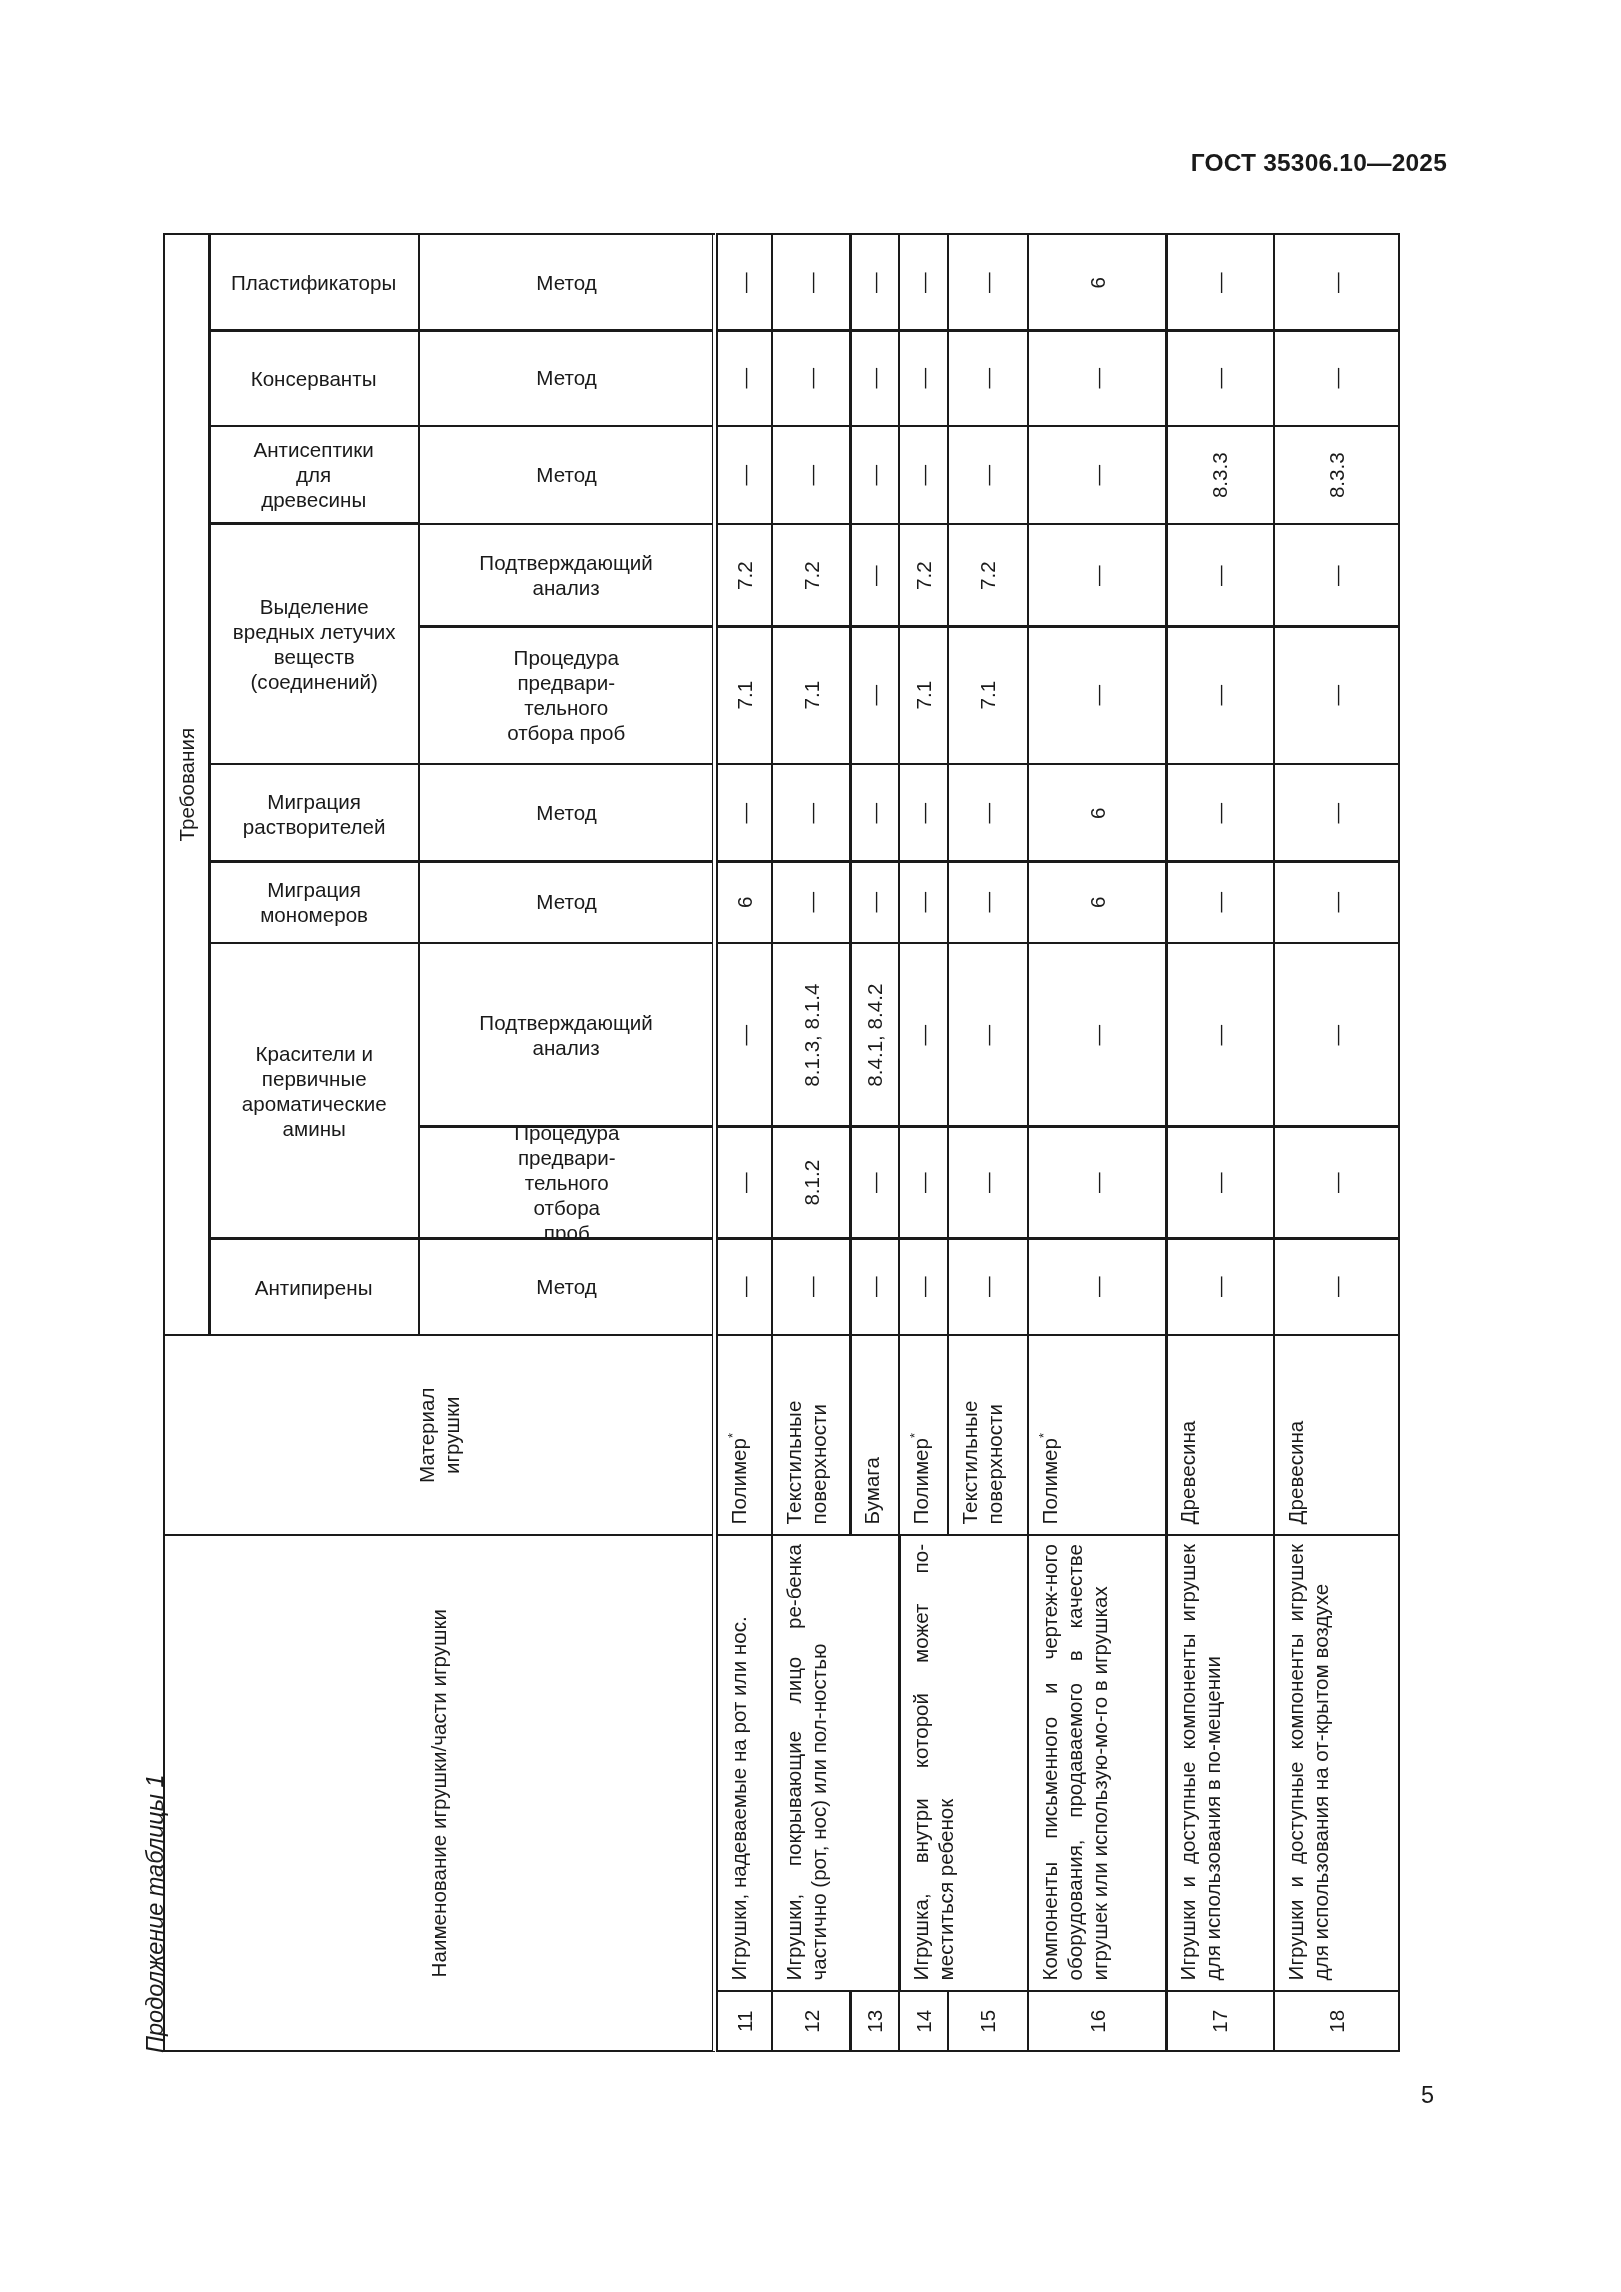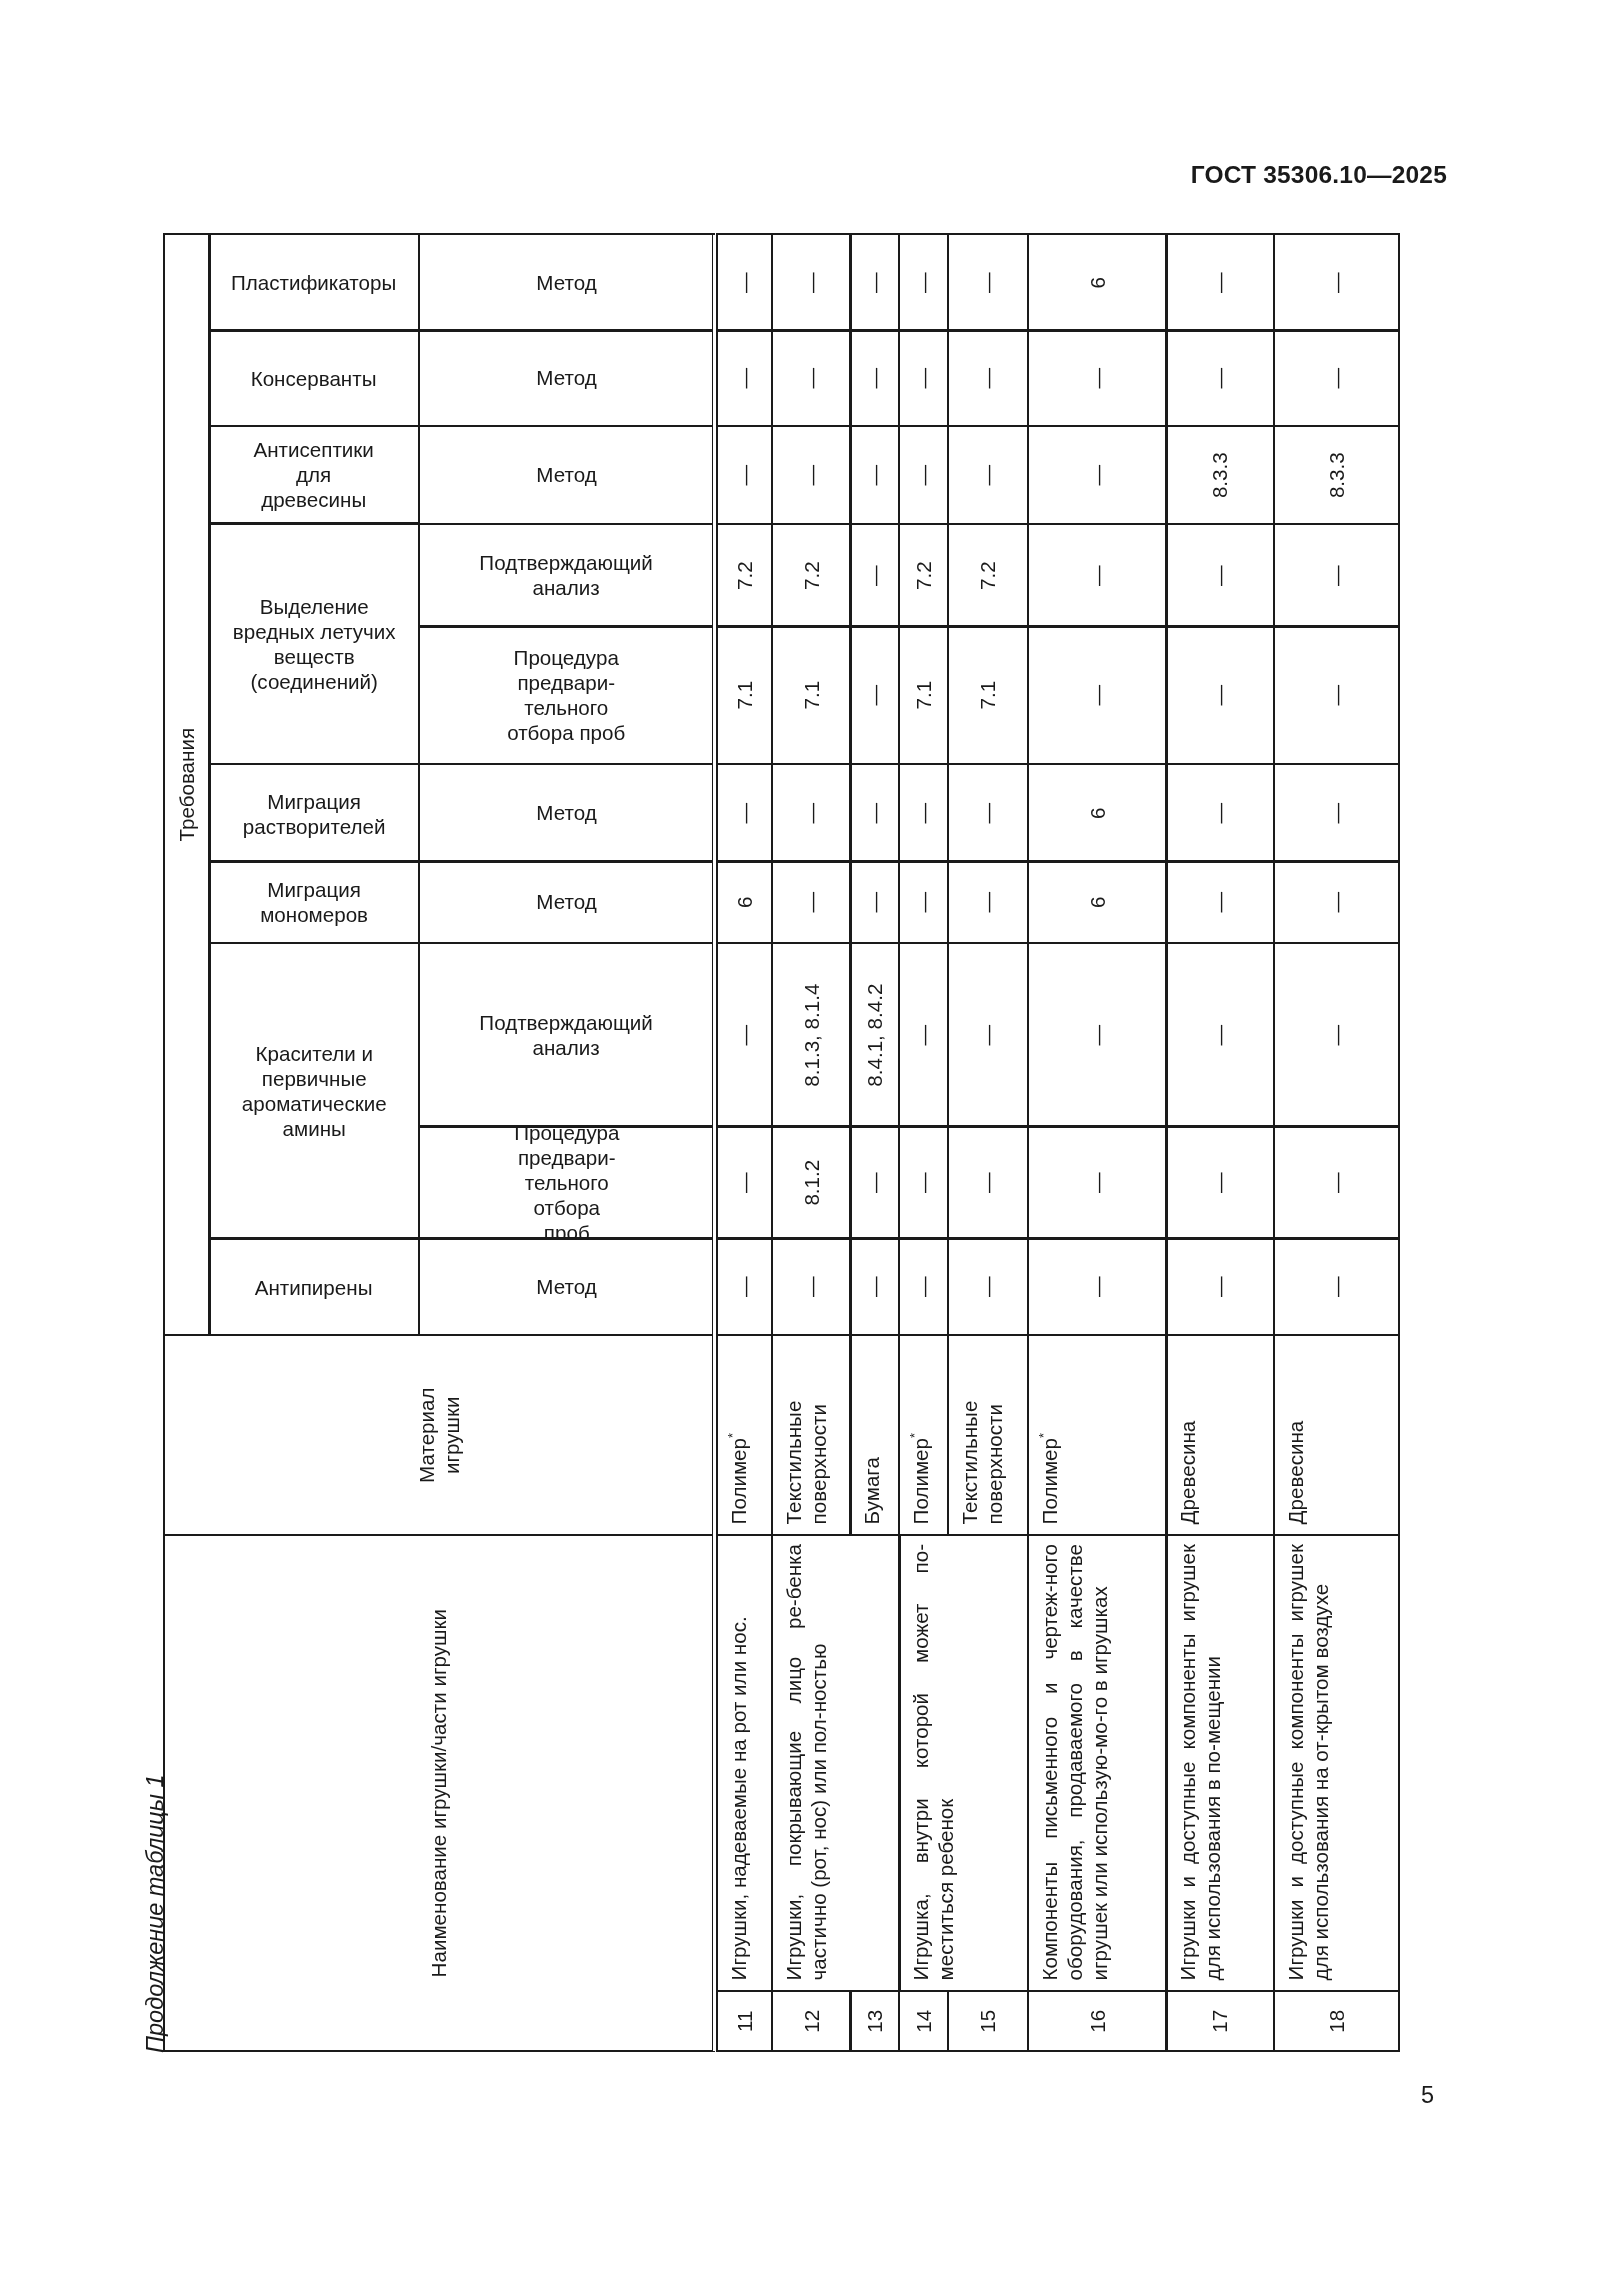--- a/index.html
+++ b/index.html
@@ -1,17 +1,17 @@
 <!DOCTYPE html>
 <html><head>
 <meta charset="utf-8">
 <style>
   html, body { margin:0; padding:0; background:#fff; }
   body { width:1621px; height:2293px; position:relative; overflow:hidden; font-family:"Liberation Sans", sans-serif; color:#1a1a1a; }
-  .doc-code { position:absolute; top:149px; right:174px; font-weight:bold; font-size:24.5px; letter-spacing:0.2px;margin-top:12px; }
+  .doc-code { position:absolute; top:149px; right:174px; font-weight:bold; font-size:24.5px; letter-spacing:0.2px; }
   .page-num { position:absolute; top:2082px; left:1421px; font-size:23.5px; }
   .caption { position:absolute; left:142px; top:2053px; transform-origin:0 0; transform:rotate(-90deg); font-style:italic; font-size:23.5px; white-space:nowrap; }
   
   .tbl { position:absolute; left:164px; top:2051px; width:1816px; height:1234px; transform-origin:0 0; transform:rotate(-90deg); }
   .cell { position:absolute; box-sizing:border-box; border:2.5px solid #1a1a1a; margin:-1.2px 0 0 -1.2px; display:flex; align-items:center; justify-content:center; text-align:center; font-size:20.6px; line-height:1.22; overflow:hidden; }
   .cell.left { justify-content:flex-start; text-align:left; align-items:flex-start; padding:7.8px 7.8px 0 9.8px; }
   .cell.justify { text-align:justify; text-align-last:left; }
   .vt-wrap { transform:rotate(90deg); display:inline-block; }
   .dbl { position:absolute; left:0; width:1816px; height:2.9px; background:#fff; border-top:1.5px solid #1a1a1a; border-bottom:1.5px solid #1a1a1a; box-sizing:content-box; }
   sup { font-size:12.7px; }

